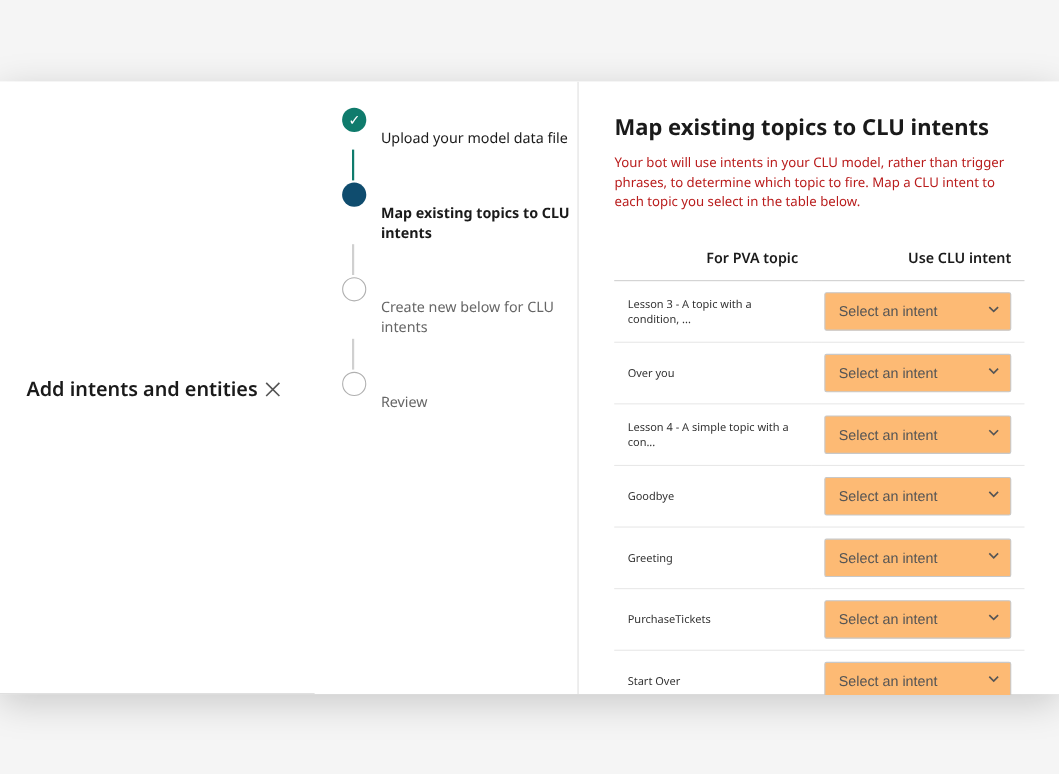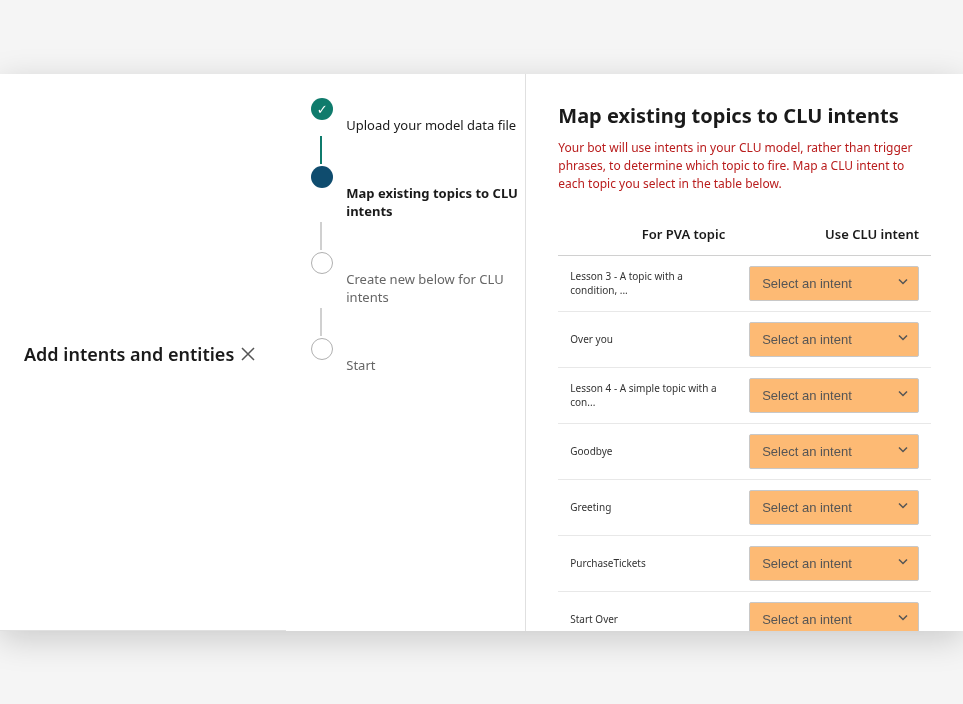--- a/index.html
+++ b/index.html
@@ -269,21 +269,21 @@
         <div class="connector-row">
           <div class="connector-spacer">
             <div class="step-connector inactive"></div>
           </div>
         </div>
 
         <div class="step-row">
           <div class="step-indicator-col">
             <div class="step-circle inactive"></div>
           </div>
-          <div class="step-label inactive">Start</div>
+          <div class="step-label inactive">Review</div>
         </div>
 
       </div>
     </div>
 
     <div class="main-content">
       <h2 class="section-title">Map existing topics to CLU intents</h2>
       <p class="section-desc">Your bot will use intents in your CLU model, rather than trigger phrases, to determine which topic to fire. Map a CLU intent to each topic you select in the table below.</p>
 
       <table class="mapping-table">

